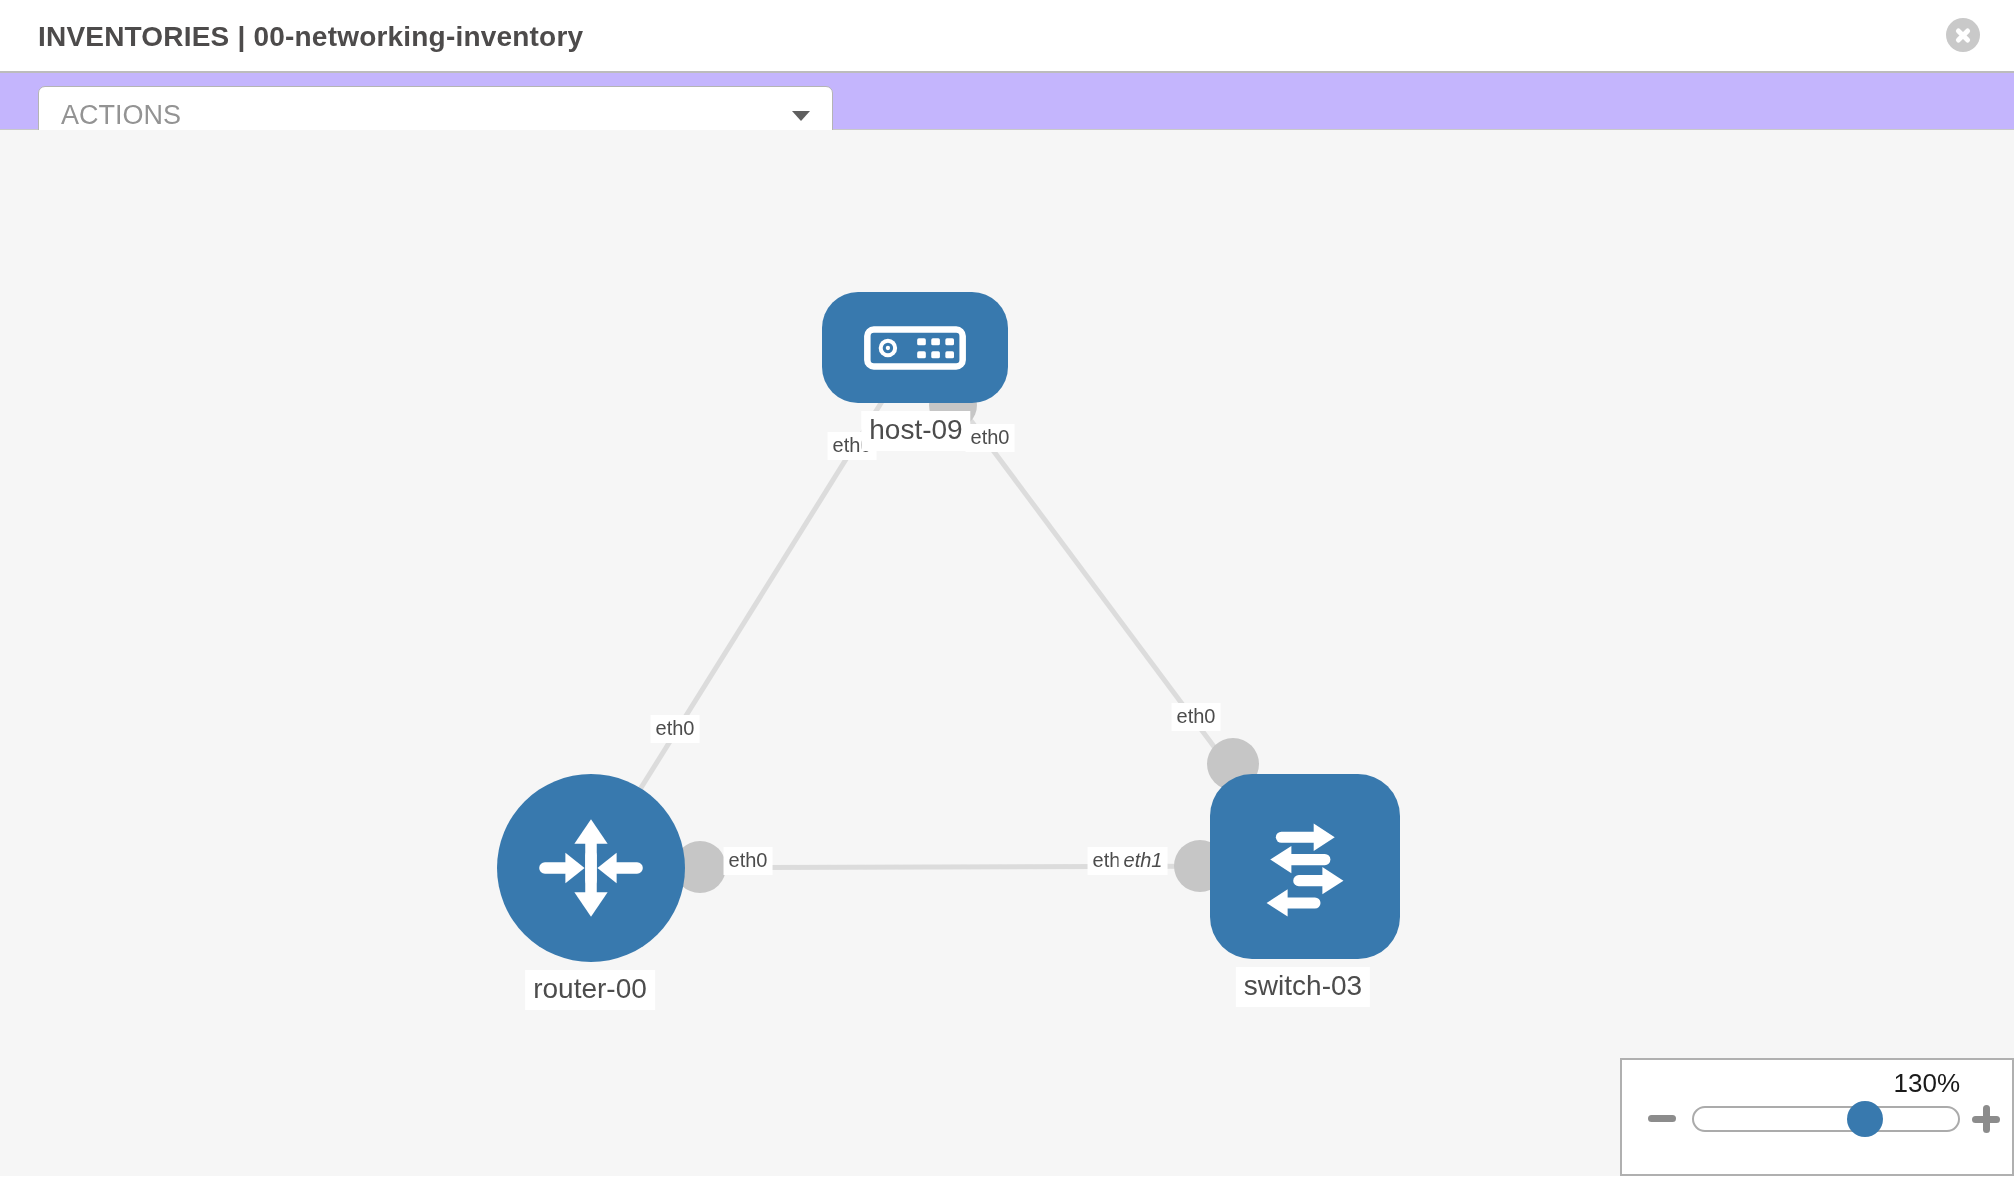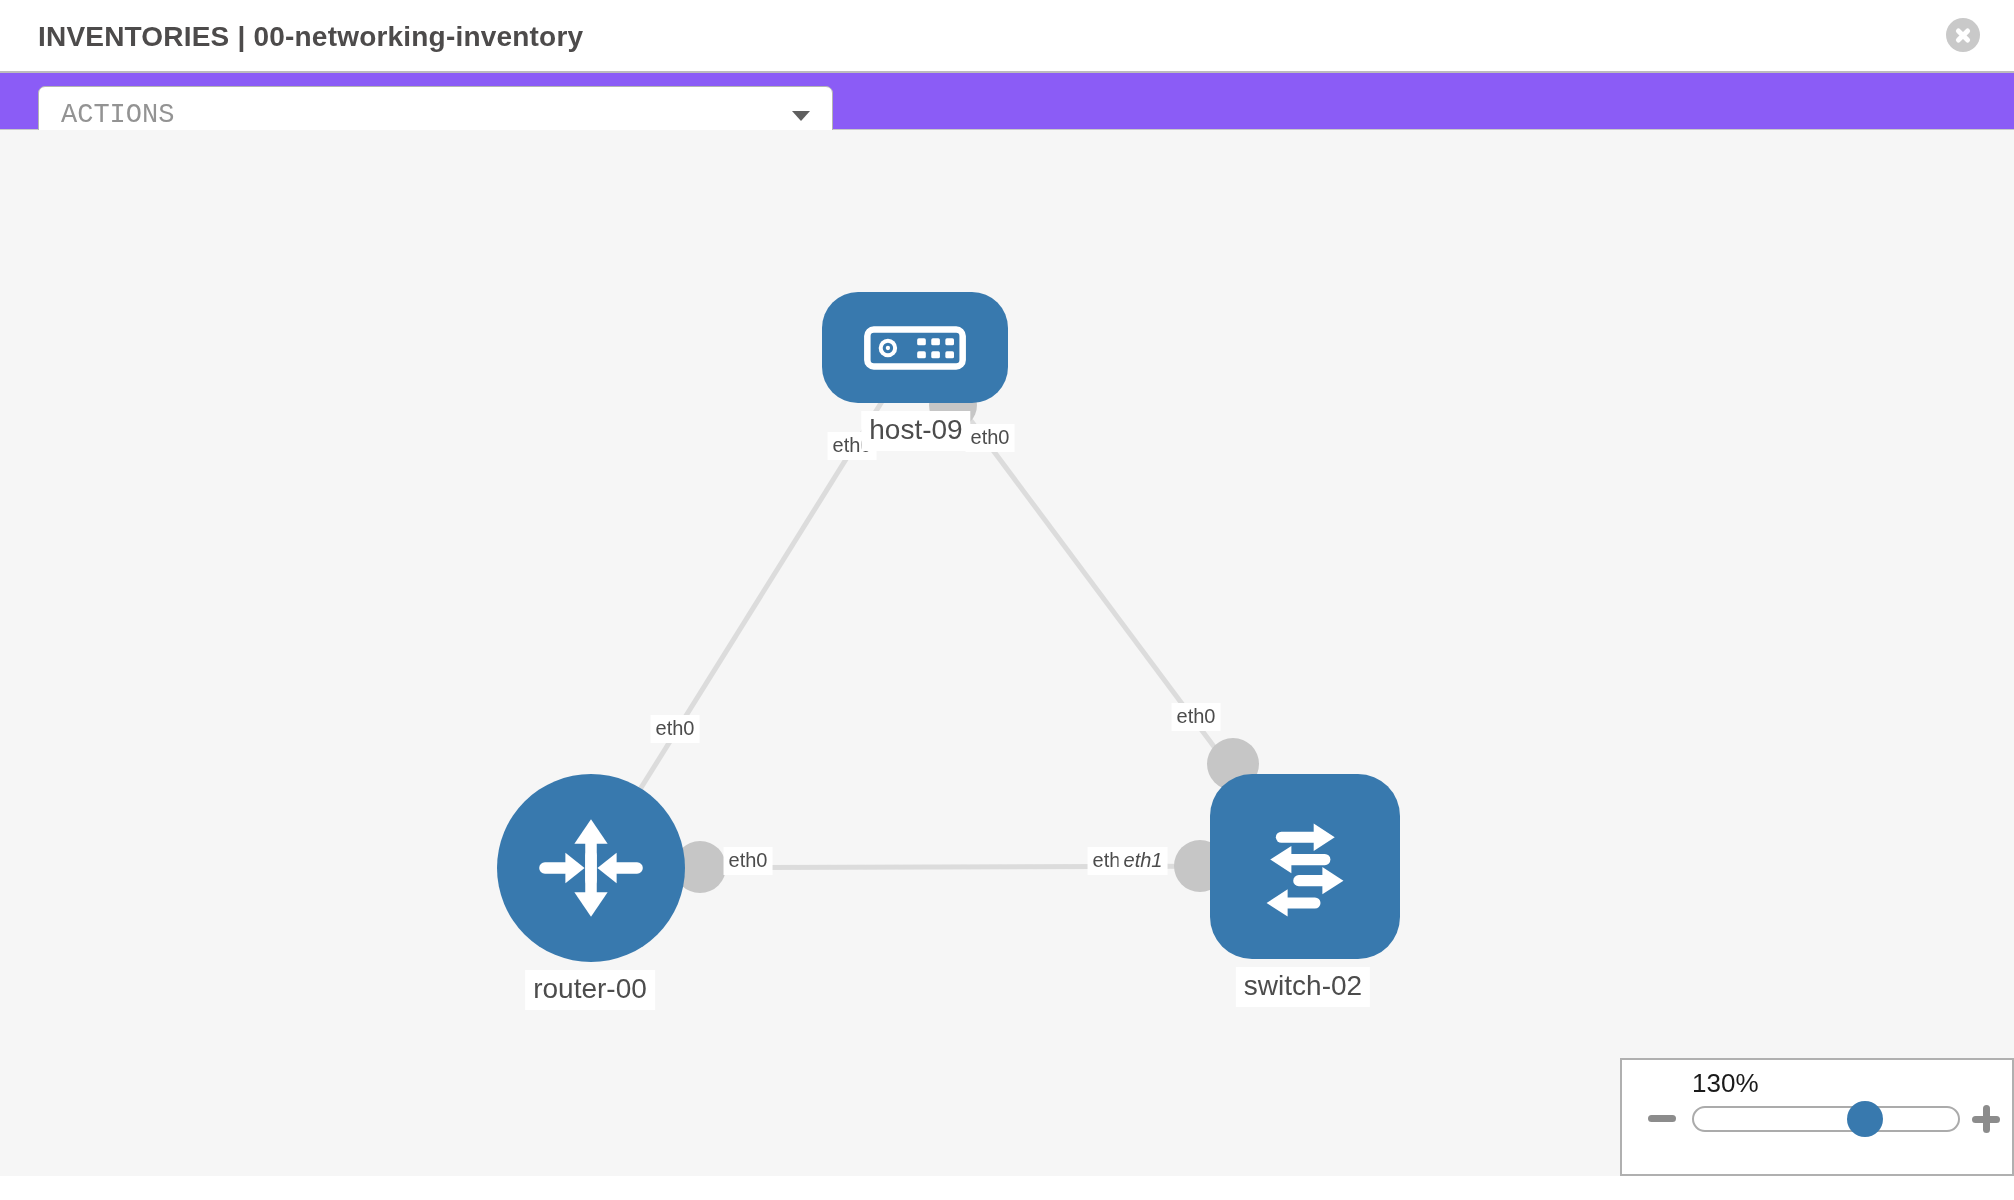--- a/index.html
+++ b/index.html
@@ -11,22 +11,22 @@
   .page-title { position:absolute; left:38px; top:0; height:71px; line-height:74px;
     font-size:28px; font-weight:bold; color:#4d4b4b; letter-spacing:0.2px; }
   .close-btn { position:absolute; left:1946px; top:18px; width:34px; height:34px;
     border-radius:50%; background:#c9c9c9; cursor:pointer; }
   .close-btn .bar { position:absolute; left:8px; top:14.5px; width:18px; height:5px;
     background:#ffffff; border-radius:2.5px; }
   .close-btn .bar.b1 { transform:rotate(45deg); }
   .close-btn .bar.b2 { transform:rotate(-45deg); }
 
   
-  .toolbar { position:relative; width:2014px; height:59px; background:#8b5cf6;
-    border-top:2px solid #bcbcbc; border-bottom:1px solid #c9c9c9;font-family:Liberation Mono, monospace; }
+  .toolbar { position:relative; width:2014px; height:59px; background:#c4b5fd;
+    border-top:2px solid #bcbcbc; border-bottom:1px solid #c9c9c9; }
   .dropdown { position:absolute; top:13px; height:56px; background:#ffffff;
     border:1px solid #b4b4b4; border-radius:7px; cursor:pointer; }
   .dropdown .dd-label { position:absolute; left:22px; top:0; line-height:56px;
     font-size:27px; color:#939393; }
   .caret { position:absolute; right:22px; top:24px; width:0; height:0;
     border-left:9px solid transparent; border-right:9px solid transparent;
     border-top:10px solid #5f5f5f; }
   .dd-actions { left:38px;  width:795px; }
   .dd-search  { left:1182px; width:792px; }
   .tool-icon { position:absolute; top:95px; width:38px; height:38px; cursor:pointer; }
@@ -54,21 +54,21 @@
   .if-host-r   { left:990px;  top:308px; }
   .if-router-t { left:675px;  top:599px; }
   .if-switch-t { left:1196px; top:587px; }
   .if-router-r { left:748px;  top:731px; }
   .if-switch-l-back  { left:1112px; top:731px; z-index:5; }
   .if-switch-l-front { left:1143px; top:731px; z-index:6;font-style:italic; }
 
   
   .zoom-panel { position:absolute; left:1620px; top:928px; width:394px; height:118px;
     background:#ffffff; border:2px solid #b0b0b0; z-index:10; }
-  .zoom-level { position:absolute; left:70px; top:8px; width:268px; text-align:left;
+  .zoom-level { position:absolute; left:70px; top:8px; width:268px; text-align:right;
     font-size:26px; color:#1a1a1a; }
   .zoom-minus { position:absolute; left:26px; top:55px; width:28px; height:7px;
     background:#8c8c8c; border-radius:3.5px; cursor:pointer; }
   .zoom-track { position:absolute; left:70px; top:46px; width:268px; height:26px;
     background:#ffffff; border:2px solid #ababab; border-radius:13px; cursor:pointer; }
   .zoom-thumb { position:absolute; left:225px; top:41px; width:36px; height:36px;
     background:#3879ae; border-radius:50%; cursor:pointer; z-index:11; }
   .zoom-plus { position:absolute; left:349px; top:44px; width:30px; height:30px; cursor:pointer; }
   .zoom-plus .h { position:absolute; left:1px; top:11.5px; width:28px; height:7px;
     background:#8c8c8c; border-radius:3.5px; }
@@ -169,21 +169,21 @@
         <polygon points="74,26 57,15 57,37"></polygon>
         <polygon points="22,44 39,33 39,55"></polygon>
         <polygon points="81,61 64,50 64,72"></polygon>
         <polygon points="19,79 36,68 36,90"></polygon>
       </g>
     </svg>
   </div>
 
   <div class="g-label node-label lbl-host">host-09</div>
   <div class="g-label node-label lbl-router">router-00</div>
-  <div class="g-label node-label lbl-switch">switch-02</div>
+  <div class="g-label node-label lbl-switch">switch-03</div>
 
   <div class="g-label if-label if-host-l">eth0</div>
   <div class="g-label if-label if-router-t">eth0</div>
   <div class="g-label if-label if-host-r">eth0</div>
   <div class="g-label if-label if-switch-t">eth0</div>
   <div class="g-label if-label if-router-r">eth0</div>
   <div class="g-label if-label if-switch-l-back">eth0</div>
   <div class="g-label if-label if-switch-l-front">eth1</div>
 
   <div class="zoom-panel">

